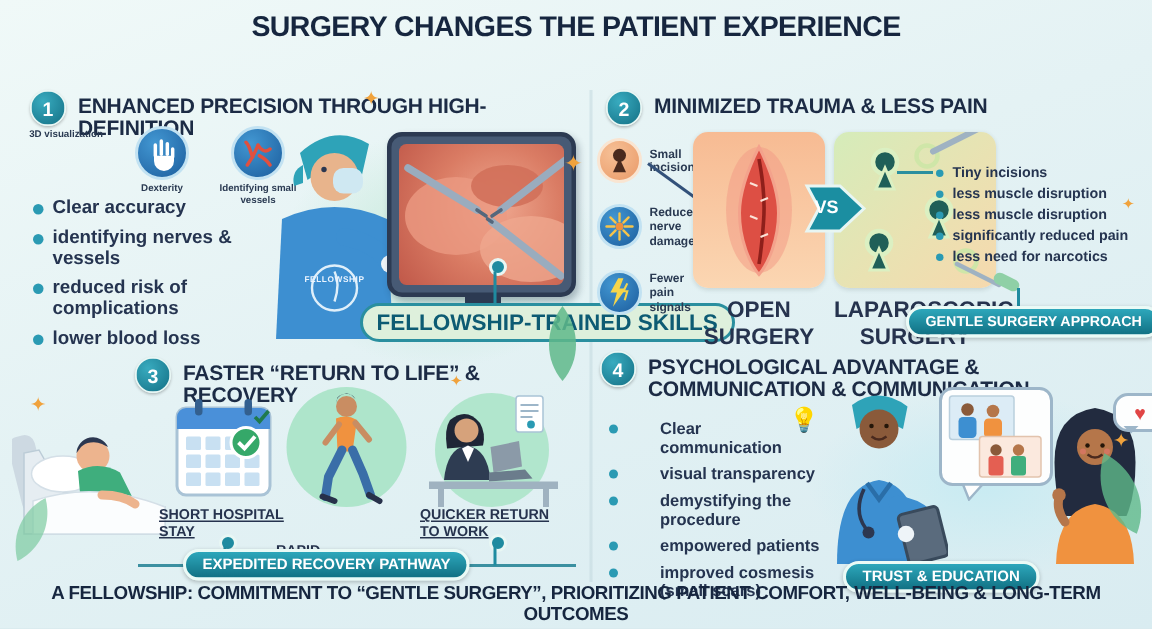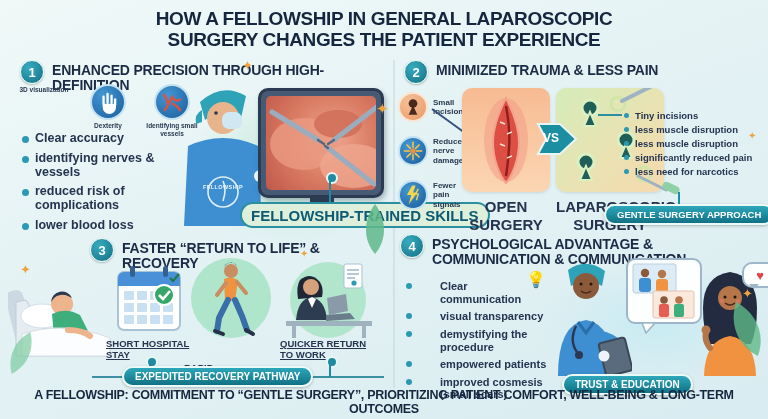--- a/index.html
+++ b/index.html
@@ -71,21 +71,20 @@
     border:2px solid #9db6c9;border-radius:10px;display:flex;align-items:center;justify-content:center;box-sizing:border-box;}
   .heart-bubble::after{content:"";position:absolute;left:5px;bottom:-8px;border:5px solid transparent;border-top-color:#9db6c9;}
   .heart-glyph{color:#e04545;font-size:13px;line-height:1;}
 </style>
 </head>
 <body>
 
 <div id="canvas">
 
   <div class="title">
-    <div>HOW A FELLOWSHIP IN GENERAL LAPAROSCOPIC</div>
     <div>SURGERY CHANGES THE PATIENT EXPERIENCE</div>
   </div>
 
   <div class="vdiv"></div>
 
   <section class="q q1">
     <div class="halo" style="left:180px;top:30px;width:210px;height:160px;background:radial-gradient(#b9e6cf,rgba(185,230,207,0) 70%);opacity:.75;"></div>
     <div class="sec-head-row" style="left:12px;top:4px;width:366px;">
       <span class="badge">1</span>
       <span class="sec-head">ENHANCED PRECISION THROUGH HIGH-DEFINITION</span>

